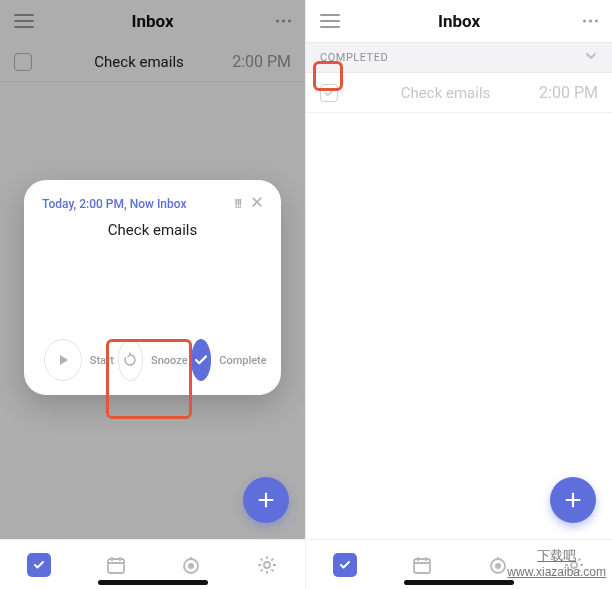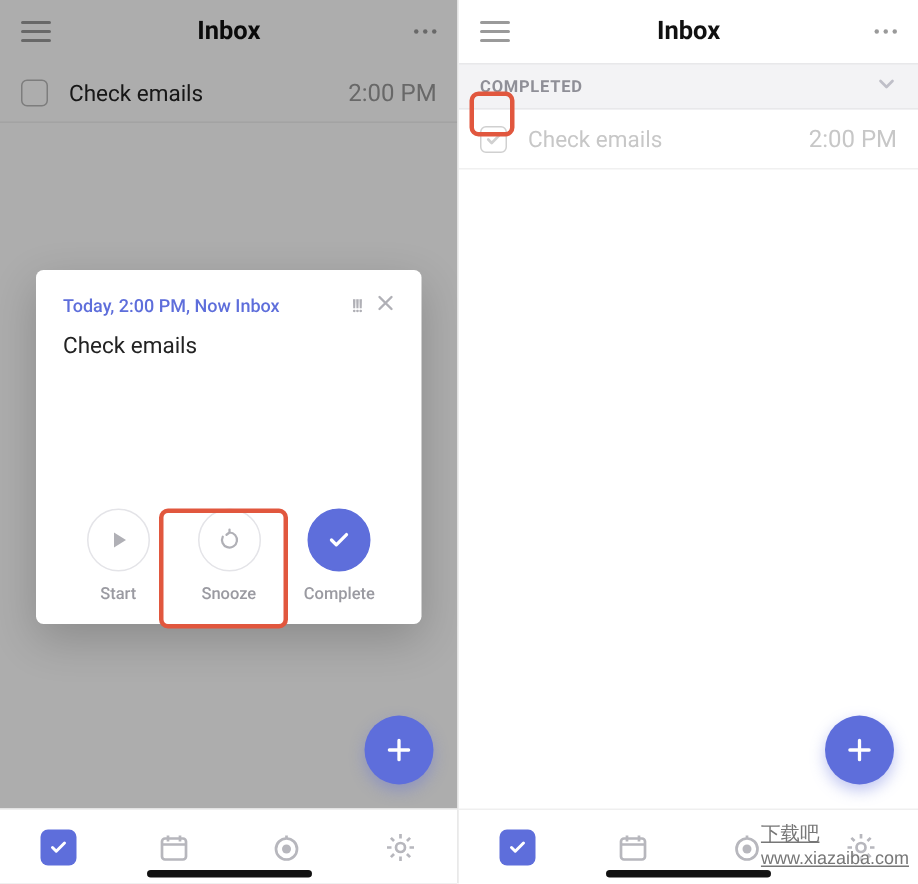--- a/index.html
+++ b/index.html
@@ -10,20 +10,21 @@
     height: 589px;
     overflow: hidden;
     display: flex;
   }
   .screen {
     position: relative;
     width: 344px;
     height: 589px;
     background: #fff;
     overflow: hidden;
+    text-align: center;
   }
   .screen.left { border-right: 1px solid #eee; }
   .dim-overlay {
     position: absolute;
     inset: 0;
     background: rgba(0,0,0,0.32);
     z-index: 10;
   }
   .header {
     display: flex;
@@ -77,21 +78,21 @@
     font-size: 16px;
     color: #9a9a9a;
   }
   .task-time.completed { color: #c7c7c7; }
   .section-header {
     display:flex;align-items:center;justify-content:space-between;
     padding: 8px 14px;
     background:#f3f3f5;
     color:#8f8f97;
     font-size:11px;
-    font-weight:700;
+    font-weight:400;
     letter-spacing: 0.5px;
     border-top:1px solid #e8e8ea;
     border-bottom:1px solid #e8e8ea;
   }
   .section-header .chev { color:#bfbfc8; }
   .content-area {
     position: absolute;
     top: 42px; bottom: 50px; left:0; right:0;
     overflow:hidden;
   }
@@ -137,21 +138,21 @@
     background:#111;
     z-index:20;
   }
   .left .home-indicator { z-index:20; }
   
   .modal {
     position: absolute;
     left: 24px; right: 24px;
     top: 180px;
     background: #fff;
-    border-radius: 5px;
+    border-radius: 22px;
     z-index: 30;
     box-shadow: 0 10px 30px rgba(0,0,0,0.2);
     padding: 16px 18px 14px;
   }
   .modal-meta-row {
     display:flex;align-items:center;justify-content:space-between;
     font-size: 12px;
     margin-bottom:10px;
   }
   .modal-meta {
@@ -163,21 +164,21 @@
     font-size: 15px;
     color:#222;
     margin-bottom: 90px;
   }
   .modal-actions {
     display:flex;
     justify-content:space-around;
     padding-top:10px;
   }
   .action {
-    display:flex;flex-direction:column;align-items:center;gap:8px;
+    display:flex;flex-direction:row;align-items:center;gap:8px;
     width:70px;
   }
   .action-circle {
     width:42px;height:42px;border-radius:50%;
     border:1.5px solid #e4e4e8;
     display:flex;align-items:center;justify-content:center;
     color:#b0b0b6;
   }
   .action-circle.primary {
     background:#5e6edb;border-color:#5e6edb;color:#fff;

